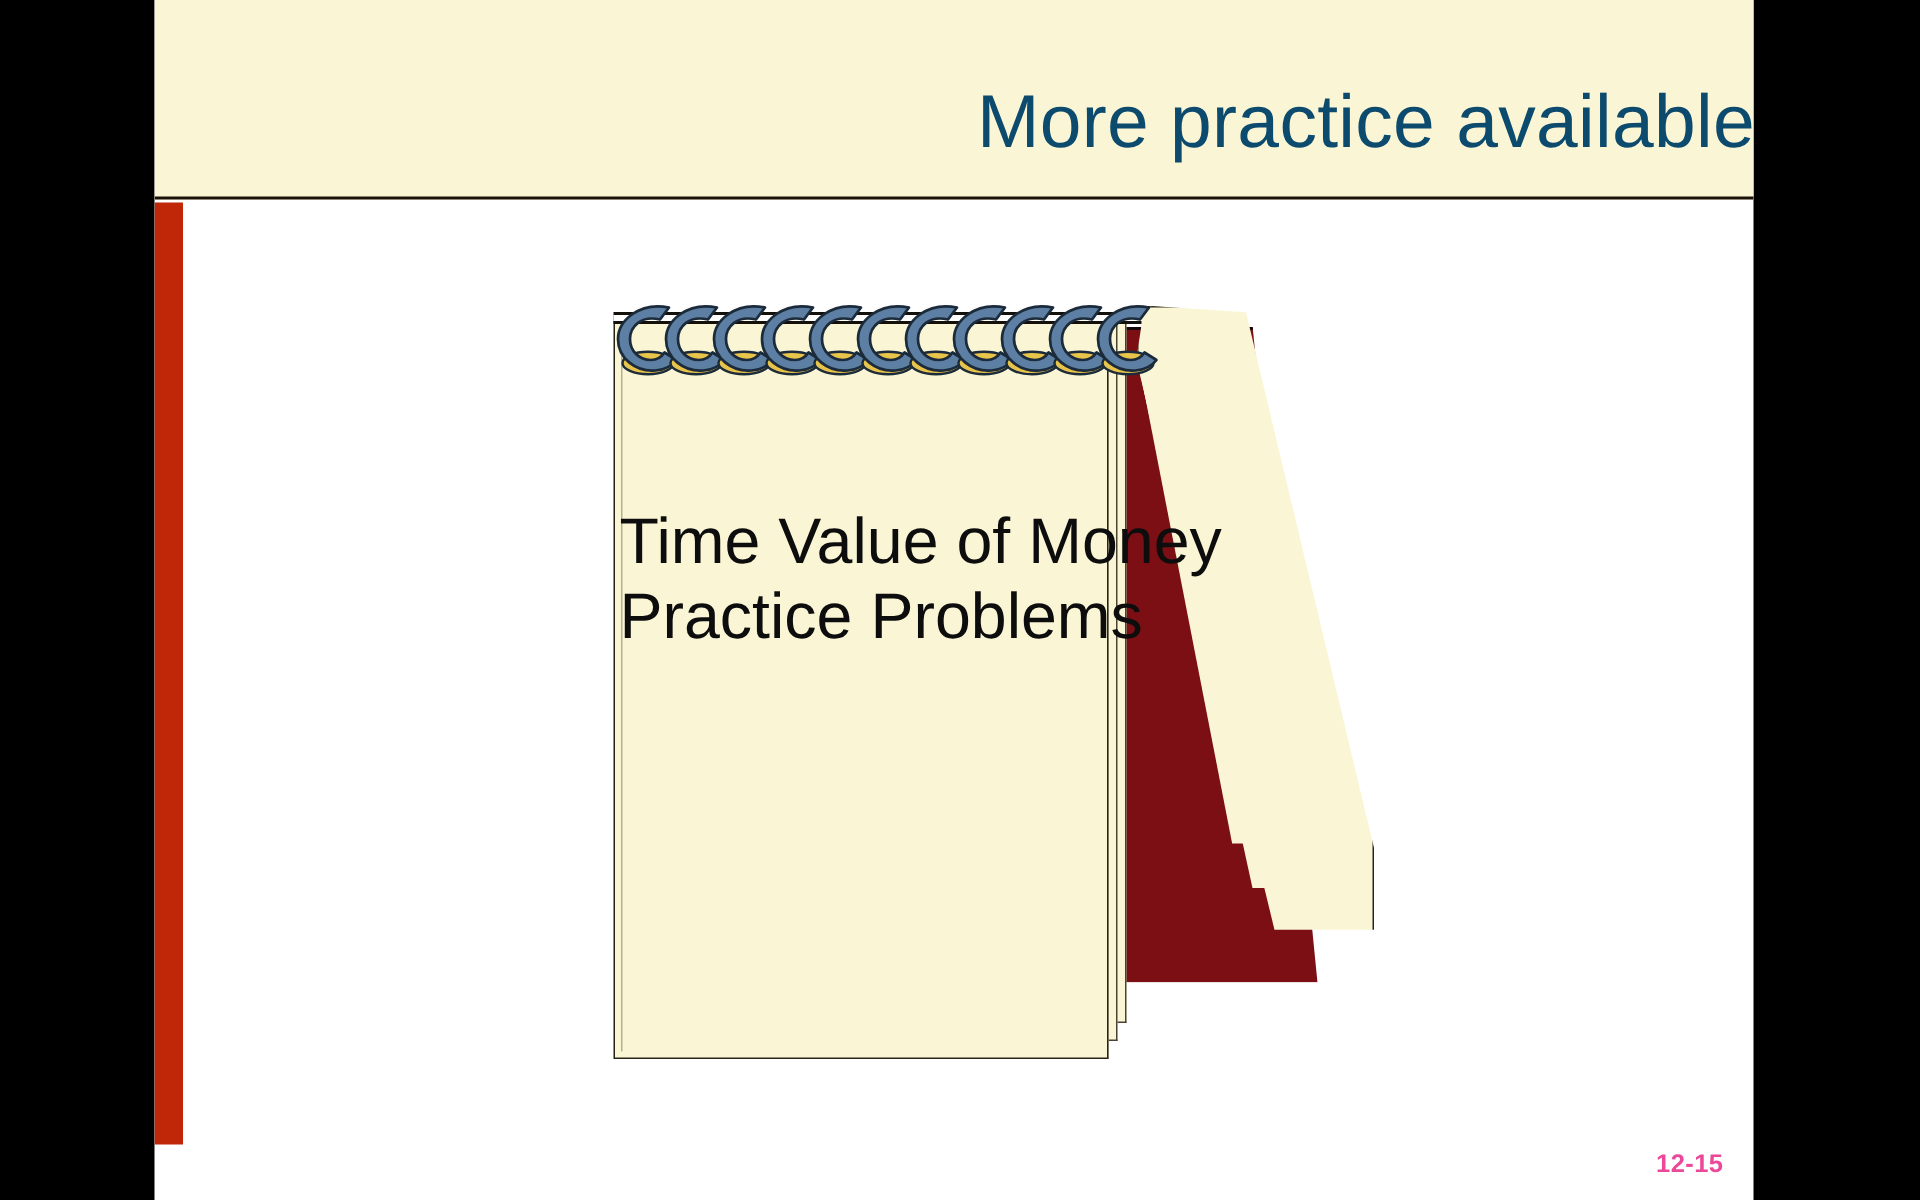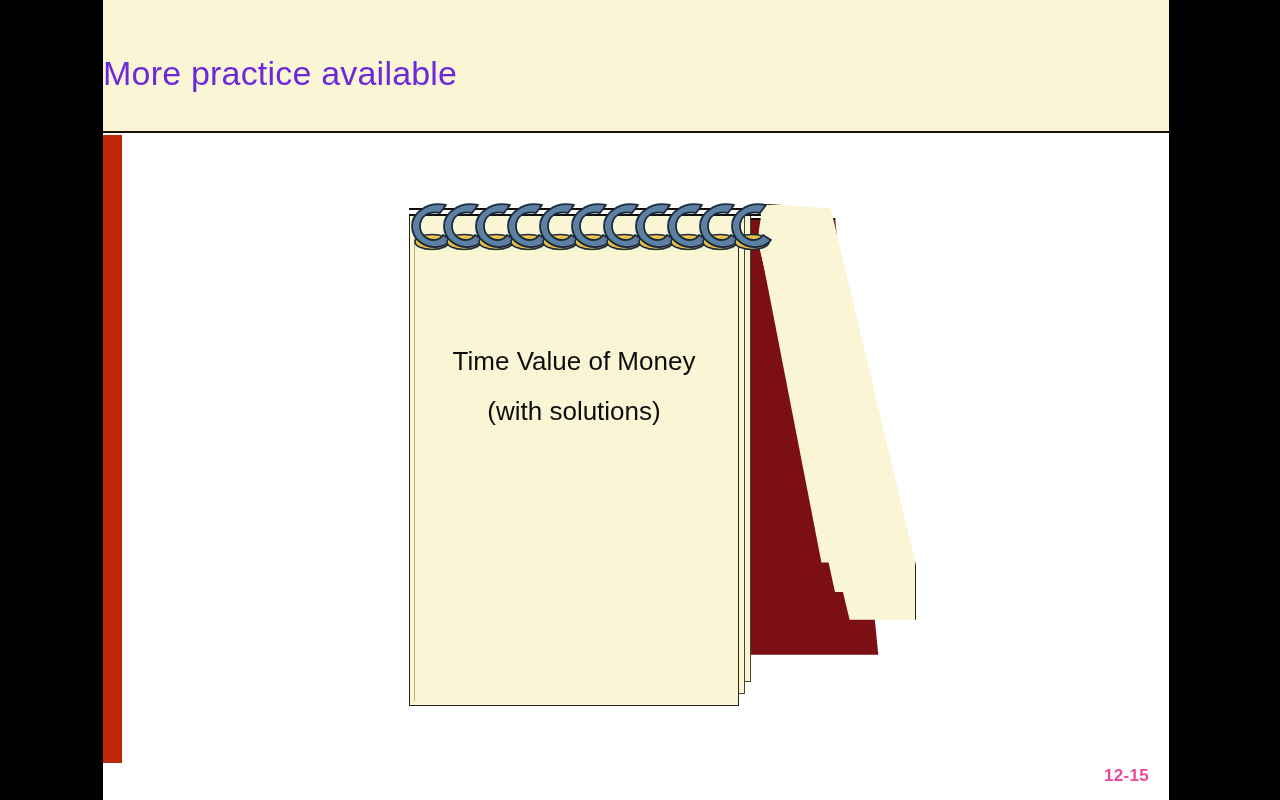--- a/index.html
+++ b/index.html
@@ -41,25 +41,25 @@
     height: 133px;
     background: #faf6d5;
     border-bottom: 2px solid #1a1208;
     box-sizing: border-box;
   }
   .title-text {
     position: absolute;
     left: 0;
     right: 0;
     top: 56px;
-    text-align: left;
+    text-align: right;
     font-family: "Liberation Sans", sans-serif;
-    font-size: 34px;
+    font-size: 50px;
     font-weight: 400;
-    color: #6d28d9;
+    color: #0c4a6e;
     letter-spacing: 0.2px;
     line-height: 1;
     white-space: nowrap;
   }
 
   
   .red-bar {
     position: absolute;
     left: 0px;
     top: 135px;
@@ -198,23 +198,23 @@
     height: 70px;
     pointer-events: none;
   }
 
   
   .note-text {
     position: absolute;
     left: 107px;
     top: 140px;
     width: 322px;
-    text-align: center;
+    text-align: right;
     font-family: "Liberation Sans", sans-serif;
-    font-size: 26px;
+    font-size: 43px;
     line-height: 50px;
     color: #0d0d0d;
     font-weight: 400;
   }
   .note-text .line { white-space: nowrap; }
 
   
   .page-number {
     position: absolute;
     right: 20px;
@@ -262,21 +262,21 @@
       </div>
 
       <div class="bind-strip">
         <div class="rule r1"></div>
         <div class="gap"></div>
         <div class="rule r2"></div>
       </div>
 
       <div class="note-text">
         <div class="line">Time Value of Money</div>
-        <div class="line">(with solutions)</div>
+        <div class="line">Practice Problems</div>
       </div>
 
       <svg class="rings" viewBox="0 0 610 70" width="610" height="70" xmlns="http://www.w3.org/2000/svg">
         <defs>
           <g id="ring-unit">
 
             <ellipse cx="22" cy="46" rx="17" ry="7.5" fill="#e8c44a" stroke="#1b2b3b" stroke-width="1.6"></ellipse>
 
             <path d="M 36 9
                      C 16 5, 2 18, 2 30

